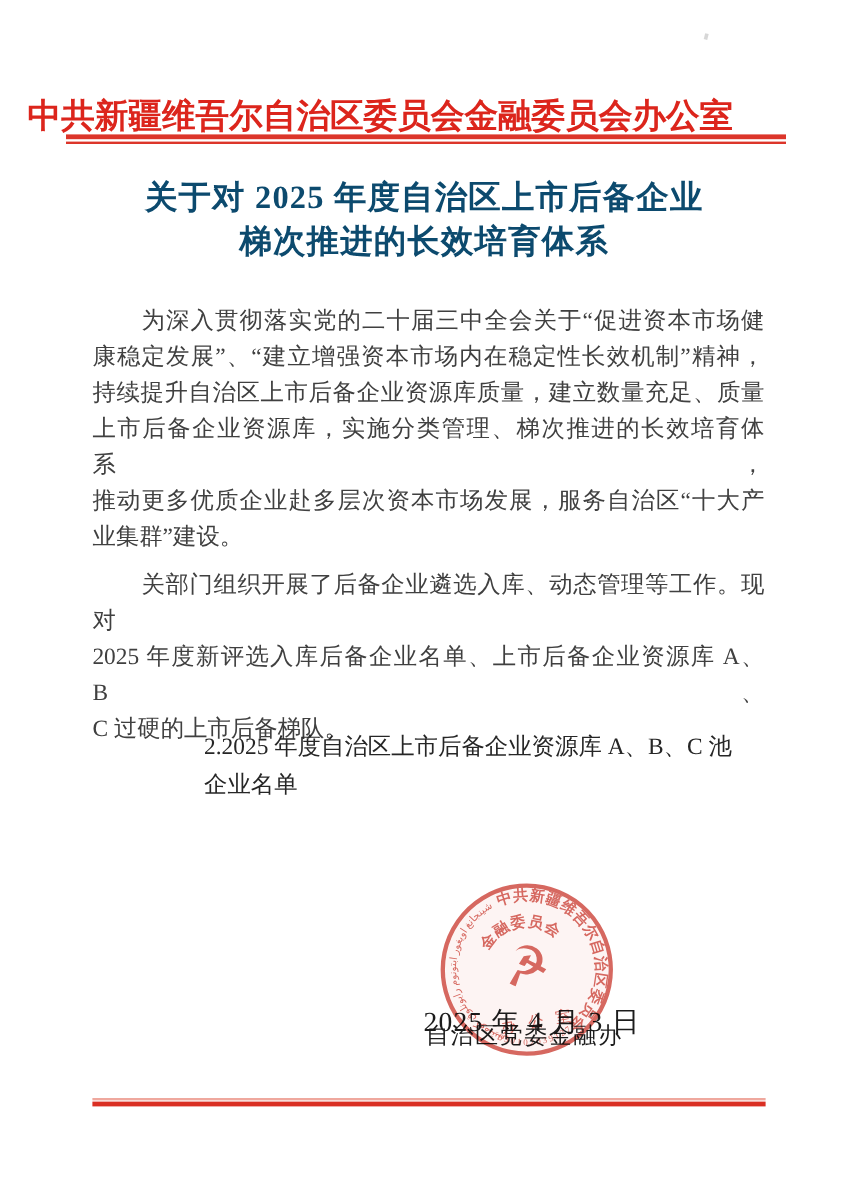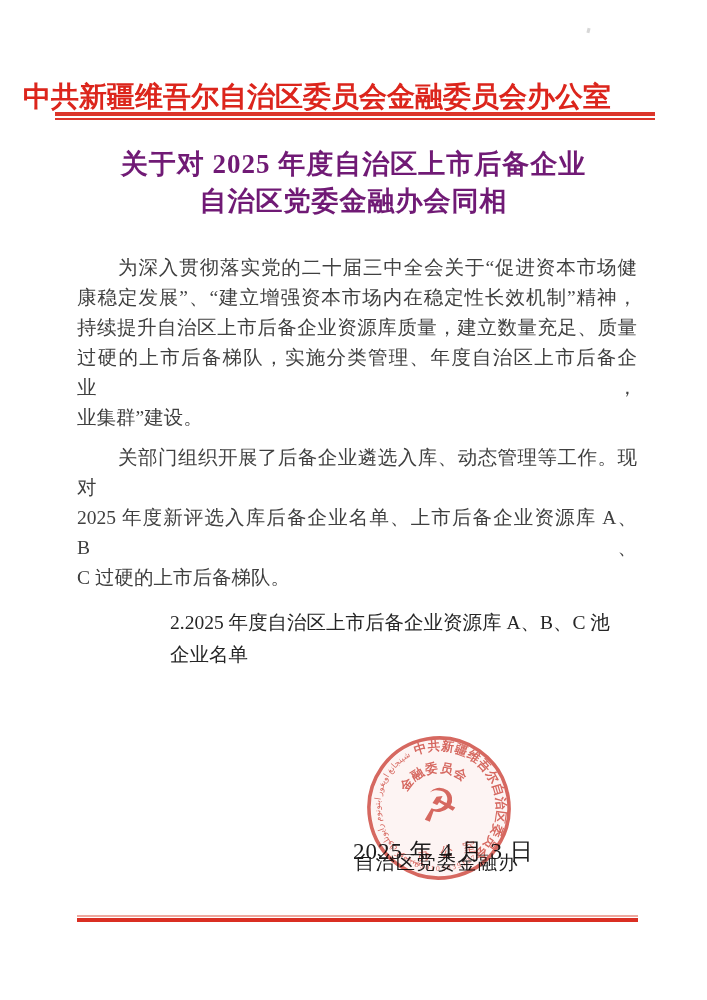--- a/index.html
+++ b/index.html
@@ -12,21 +12,21 @@
   .org-name { position:absolute; top:78px; left:0; width:634px; text-align:center;
               font-size:28px; font-weight:bold; color:#dc251c; white-space:nowrap;
               letter-spacing:0px; }
 
   .header-rule { position:absolute; left:55px; top:112px; width:600px; }
   .header-rule .thick { height:4px; background:#dc352a; }
   .header-rule .gap   { height:2px; }
   .header-rule .thin  { height:2px; background:#dc352a; }
 
   .doc-title { position:absolute; top:146px; left:0; width:707px; text-align:center;
-               font-size:27px; font-weight:bold; color:#701a75; line-height:37px;
+               font-size:27px; font-weight:bold; color:#0c4a6e; line-height:37px;
                letter-spacing:1px; }
 
   .body-text { position:absolute; left:77px; top:253px; width:560px;
                font-size:19.5px; line-height:30px; color:#404040; }
   .para2 { margin-top:10px; }
   .tline { text-align:justify; text-align-last:justify; text-justify:inter-character; }
   .tline:last-child { text-align-last:left; }
   .para .tline:first-child { text-indent:41px; }
 
   .attach { position:absolute; left:77px; top:607px; width:560px;
@@ -56,29 +56,30 @@
 <div class="org-name">中共新疆维吾尔自治区委员会金融委员会办公室</div>
 
 <div class="header-rule">
   <div class="thick"></div>
   <div class="gap"></div>
   <div class="thin"></div>
 </div>
 
 <div class="doc-title">
   <div>关于对 2025 年度自治区上市后备企业</div>
-  <div>自治区党委金融办会同相</div>
+  <div>梯次推进的长效培育体系</div>
 </div>
 
 <div class="body-text">
   <div class="para para1">
       <div class="tline">为深入贯彻落实党的二十届三中全会关于“促进资本市场健</div>
       <div class="tline">康稳定发展”、“建立增强资本市场内在稳定性长效机制”精神，</div>
       <div class="tline">持续提升自治区上市后备企业资源库质量，建立数量充足、质量</div>
-      <div class="tline">过硬的上市后备梯队，实施分类管理、年度自治区上市后备企业，</div>
+      <div class="tline">上市后备企业资源库，实施分类管理、梯次推进的长效培育体系，</div>
+      <div class="tline">推动更多优质企业赴多层次资本市场发展，服务自治区“十大产</div>
       <div class="tline">业集群”建设。</div>
     </div>
   <div class="para para2">
       <div class="tline">关部门组织开展了后备企业遴选入库、动态管理等工作。现对</div>
       <div class="tline">2025 年度新评选入库后备企业名单、上市后备企业资源库 A、B、</div>
       <div class="tline">C 过硬的上市后备梯队。</div>
     </div>
 </div>
 
 <div class="attach">

